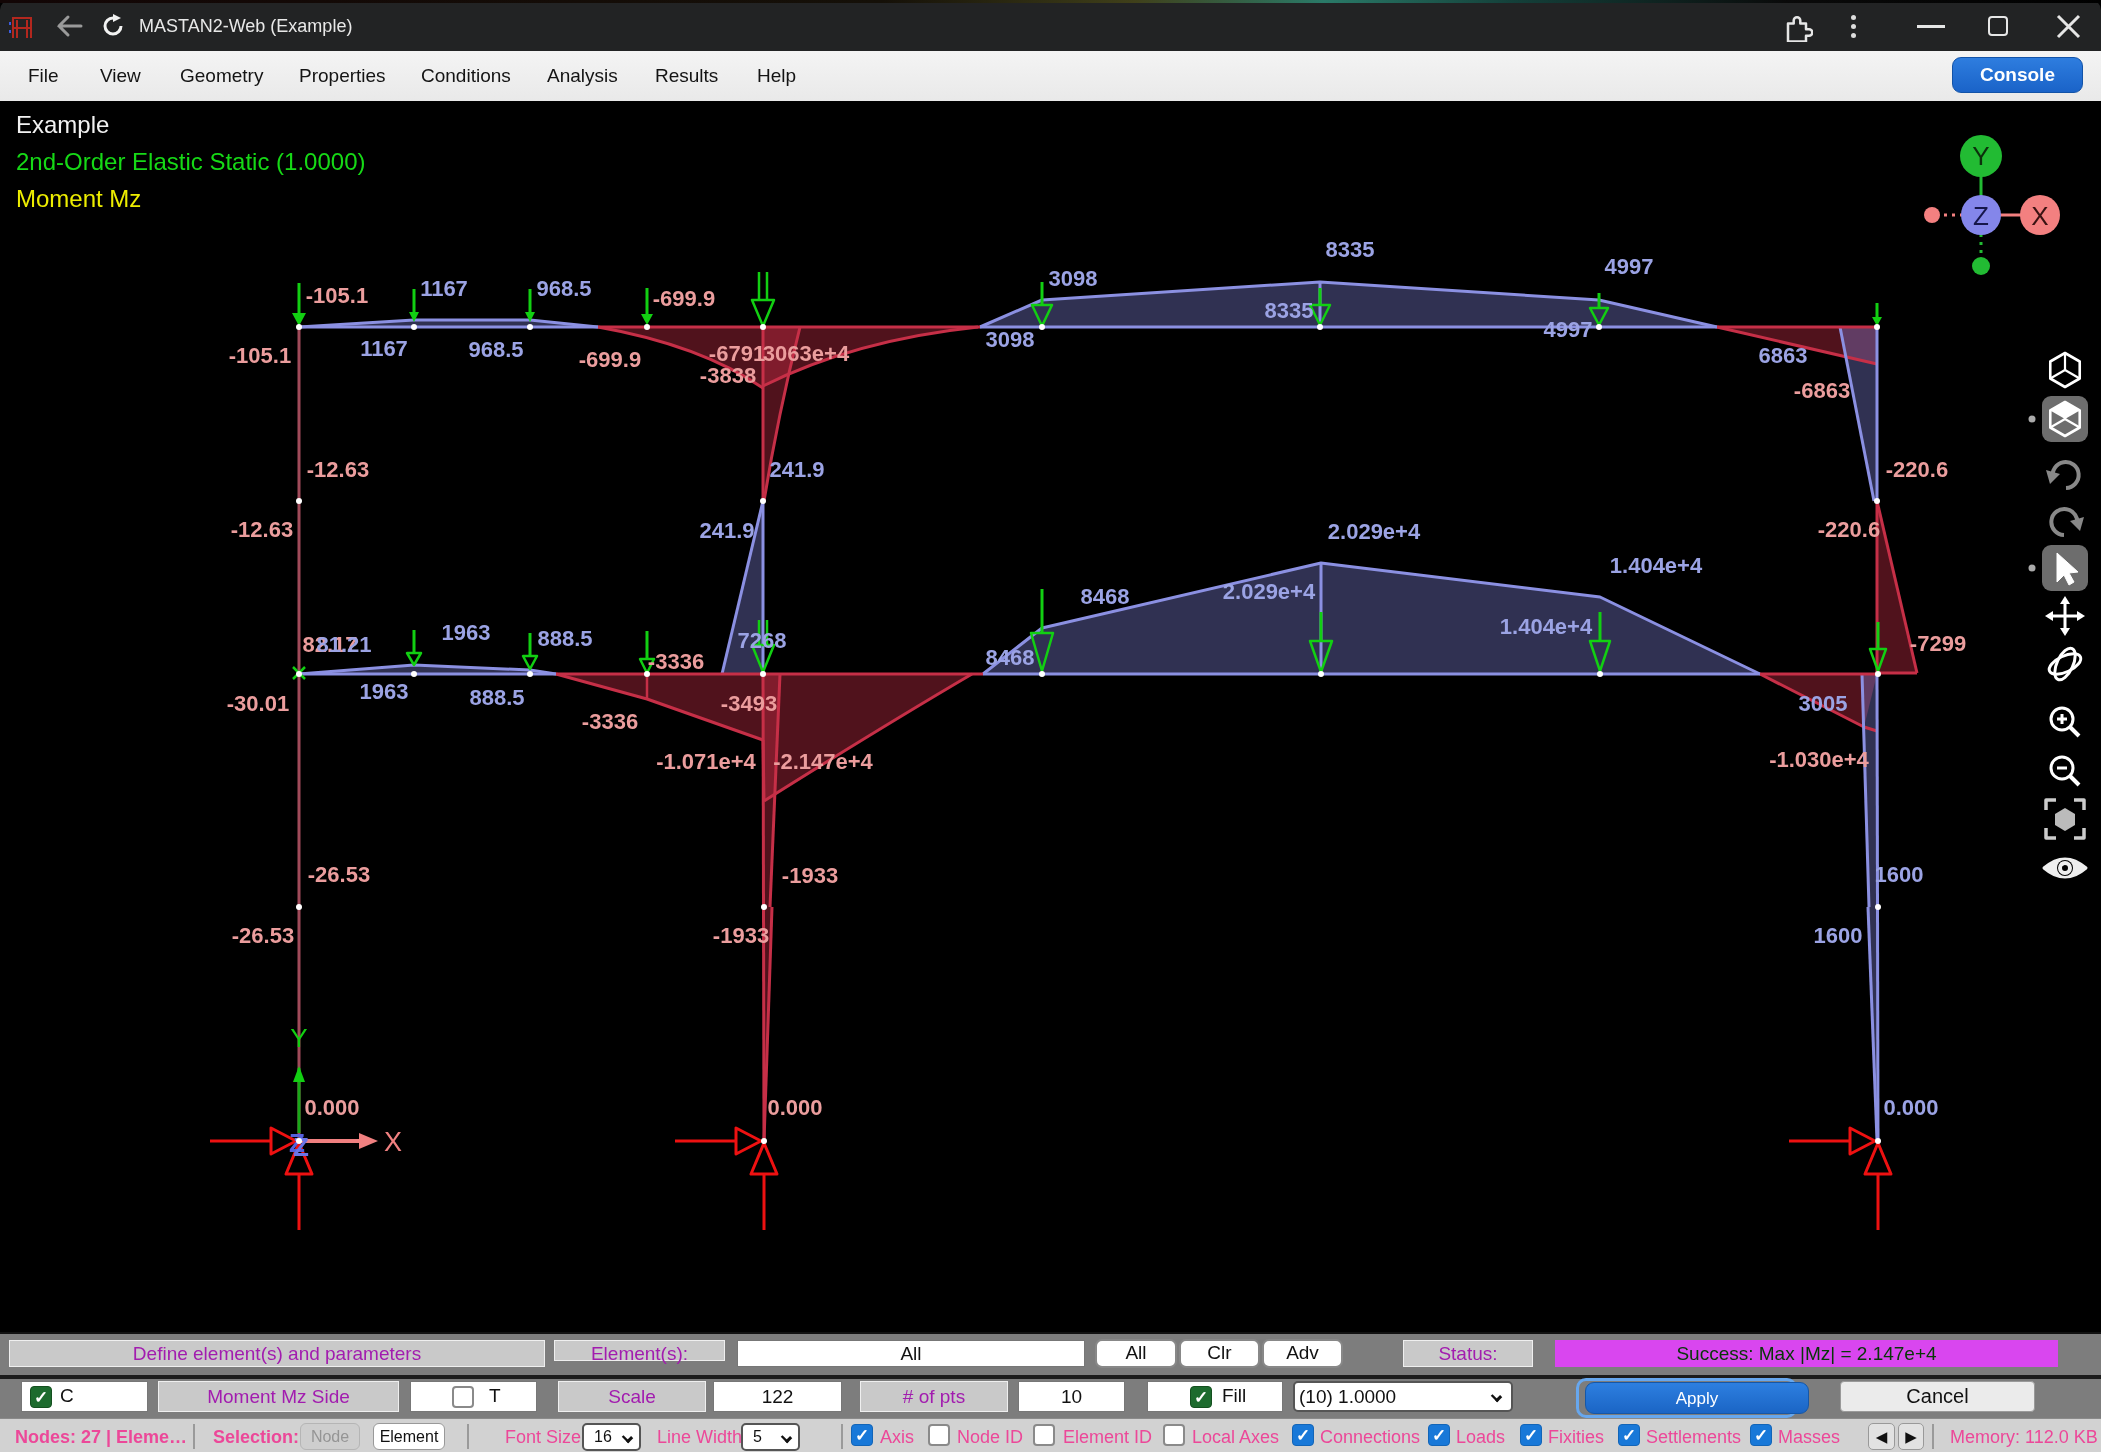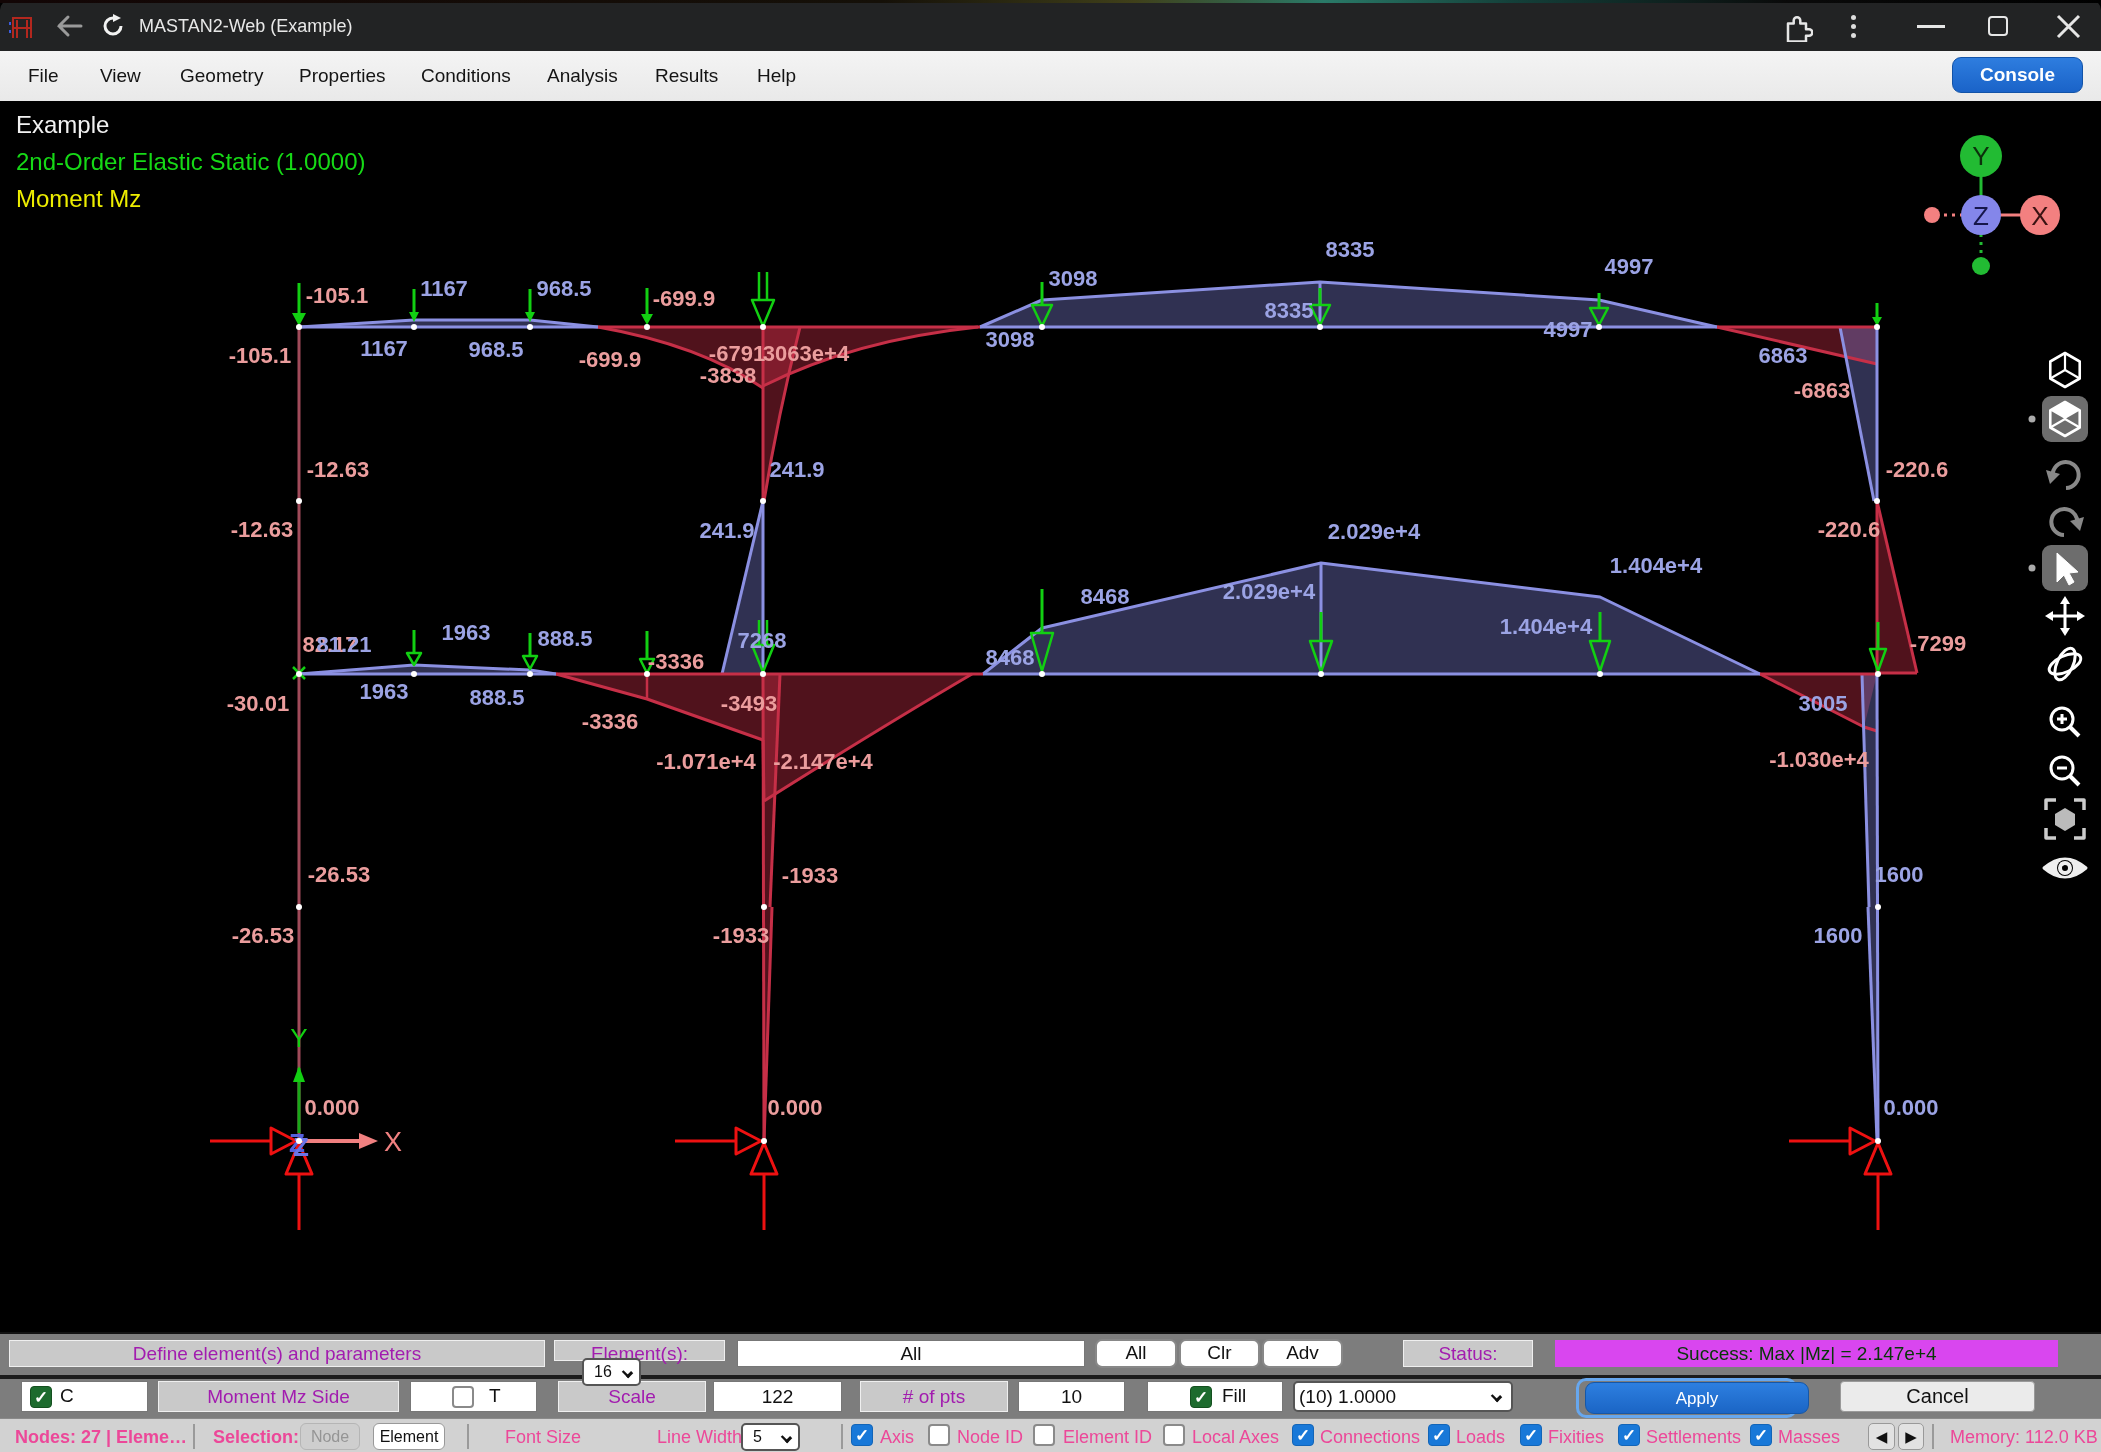--- a/index.html
+++ b/index.html
@@ -358,21 +358,21 @@
 <div style="position:absolute;left:6px;top:1px;width:224px;height:32px;background:linear-gradient(#2d7fe0,#1b65c5);border:1px solid #1557a8;border-radius:9px;color:#fff;font-size:17px;text-align:center;line-height:31px">Apply</div>
   </div>
 <div class="abs" style="left:1840px;top:1381px;width:195px;height:31px;background:#ebebeb;border:1px solid #999;border-radius:4px;color:#111;font-size:20px;text-align:center;line-height:29px">Cancel</div>
 <div class="slabel" style="left:15px;top:1427px;font-weight:bold">Nodes: 27 | Eleme…</div>
 <div class="sdiv" style="left:193px"></div>
 <div class="slabel" style="left:213px;top:1427px;font-weight:bold">Selection:</div>
 <div class="abs" style="left:300px;top:1423px;width:60px;height:27px;background:#cecece;border:1px solid #b5b5b5;border-radius:6px;color:#959595;font-size:16px;text-align:center;line-height:25px">Node</div>
 <div class="abs" style="left:373px;top:1423px;width:72px;height:27px;background:#fff;border:1px solid #999;border-radius:6px;color:#111;font-size:16px;text-align:center;line-height:25px">Element</div>
 <div class="sdiv" style="left:467px"></div>
 <div class="slabel" style="left:505px;top:1427px">Font Size</div>
-<div class="sel" style="left:582px;top:1358px;width:59px;height:28px;line-height:24px;font-size:16px"><span style="margin-left:10px">16</span><span class="chev" style="right:7px"></span></div>
+<div class="sel" style="left:582px;top:1423px;width:59px;height:28px;line-height:24px;font-size:16px"><span style="margin-left:10px">16</span><span class="chev" style="right:7px"></span></div>
 <div class="slabel" style="left:657px;top:1427px">Line Width</div>
 <div class="sel" style="left:741px;top:1423px;width:59px;height:28px;line-height:24px;font-size:16px"><span style="margin-left:10px">5</span><span class="chev" style="right:7px"></span></div>
 <div class="sdiv" style="left:841px"></div>
 <div class="cbx blue" style="left:851px;top:1424px">
     <span class="ck">✓</span>
   </div>
 <div class="slabel" style="left:880px;top:1427px">Axis</div>
 <div class="cbx off" style="left:928px;top:1424px"></div>
 <div class="slabel" style="left:957px;top:1427px">Node ID</div>
 <div class="cbx off" style="left:1033px;top:1424px"></div>

